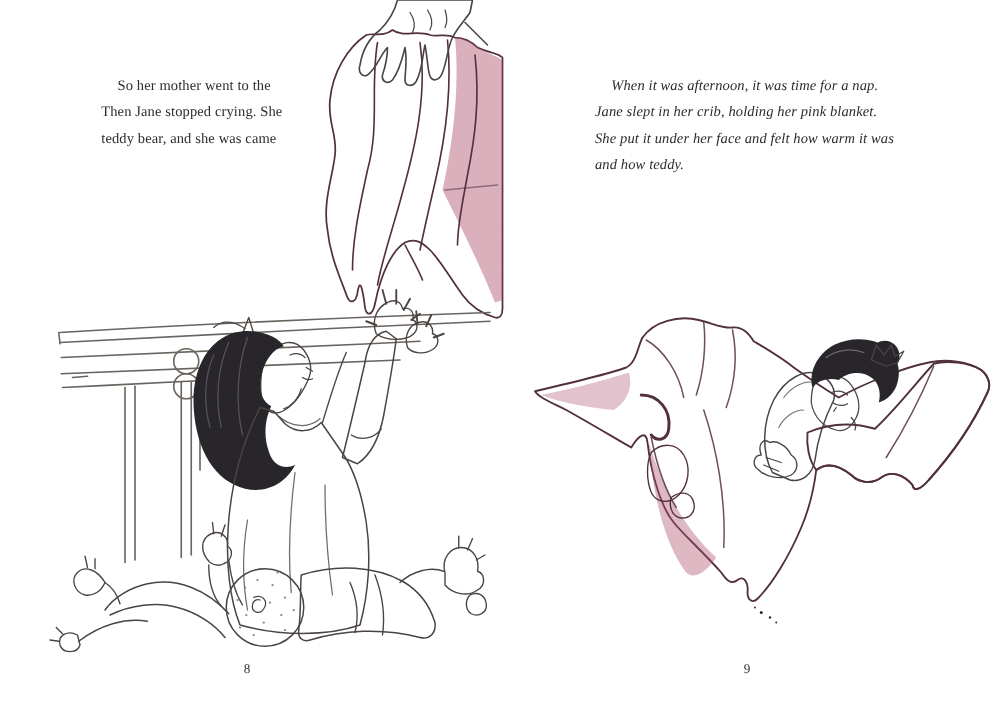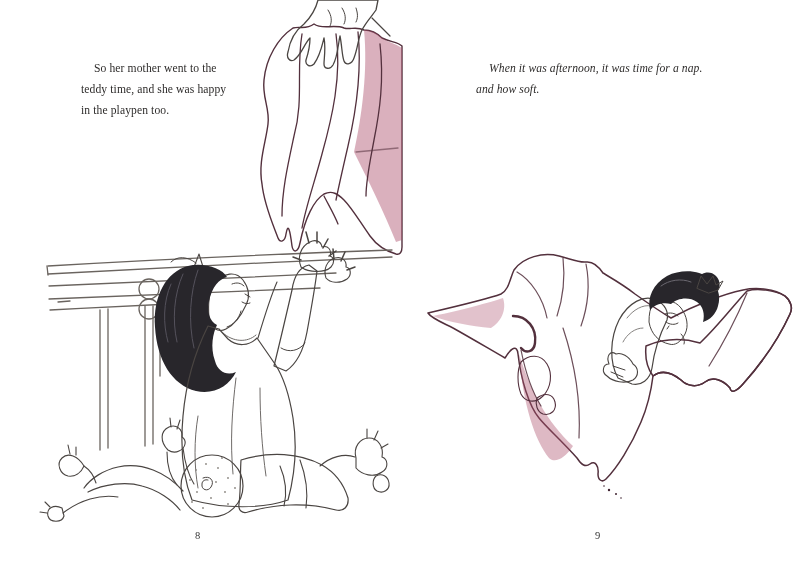--- a/index.html
+++ b/index.html
@@ -40,22 +40,22 @@
 </style>
 </head>
 <body>
 
 <div class="spread">
 
   <section>
 
     <div class="textblock tb-left">
       <div class="text-line indent">So her mother went to the</div>
-      <div class="text-line">teddy time, and she was happy</div>
-      <div class="text-line">in the playpen too.</div>
+      <div class="text-line">Then Jane stopped crying. She</div>
+      <div class="text-line">teddy bear, and she was came</div>
     </div>
 
     <svg class="illo illo-top" width="146" height="260" viewBox="0 0 146 260" aria-hidden="true">
       <g>
         <path class="f-pink s-bline" stroke-width="1.4" d="M35,28
           C20,38 8,58 6,80 C4,98 12,108 10,124 C8,142 0,162 4,184
           C6,204 14,222 20,238 C22,243 27,242 28,234 C30,222 32,230 34,246
           C35,253 40,253 42,243 C47,218 56,200 66,194 C74,190 80,194 86,200
           C94,208 102,222 112,236 C120,247 131,252 138,254 C142,255 144,252 144,247
           L144,46 C140,42 132,42 124,38 C118,32 112,30 106,30
@@ -233,21 +233,23 @@
       </g>
     </svg>
 
     <div class="pagenum pn-left">8</div>
   </section>
 
   <section>
 
     <div class="textblock tb-right">
       <div class="text-line indent">When it was afternoon, it was time for a nap.</div>
-      <div class="text-line">and how soft.</div>
+      <div class="text-line">Jane slept in her crib, holding her pink blanket.</div>
+      <div class="text-line">She put it under her face and felt how warm it was</div>
+      <div class="text-line">and how teddy.</div>
     </div>
 
     <svg class="illo illo-sleep" width="380" height="275" viewBox="0 0 380 275" aria-hidden="true">
       <g>
         <path class="f-pink s-bline" stroke-width="1.5" d="M15,67
           C45,60 75,53 88,48 C96,44 97,32 101,24 C110,11 130,6 146,10
           C158,13 166,17 173,16 C181,15 186,21 190,27 C200,33 212,40 222,48
           C236,58 248,66 258,72 C280,60 310,48 330,44 C344,41 362,43 372,50
           C378,55 380,62 377,68 C366,92 348,118 330,138 C324,145 318,148 317,142
           C310,134 300,130 292,136 C284,142 274,140 268,134 C258,126 248,124 240,130

